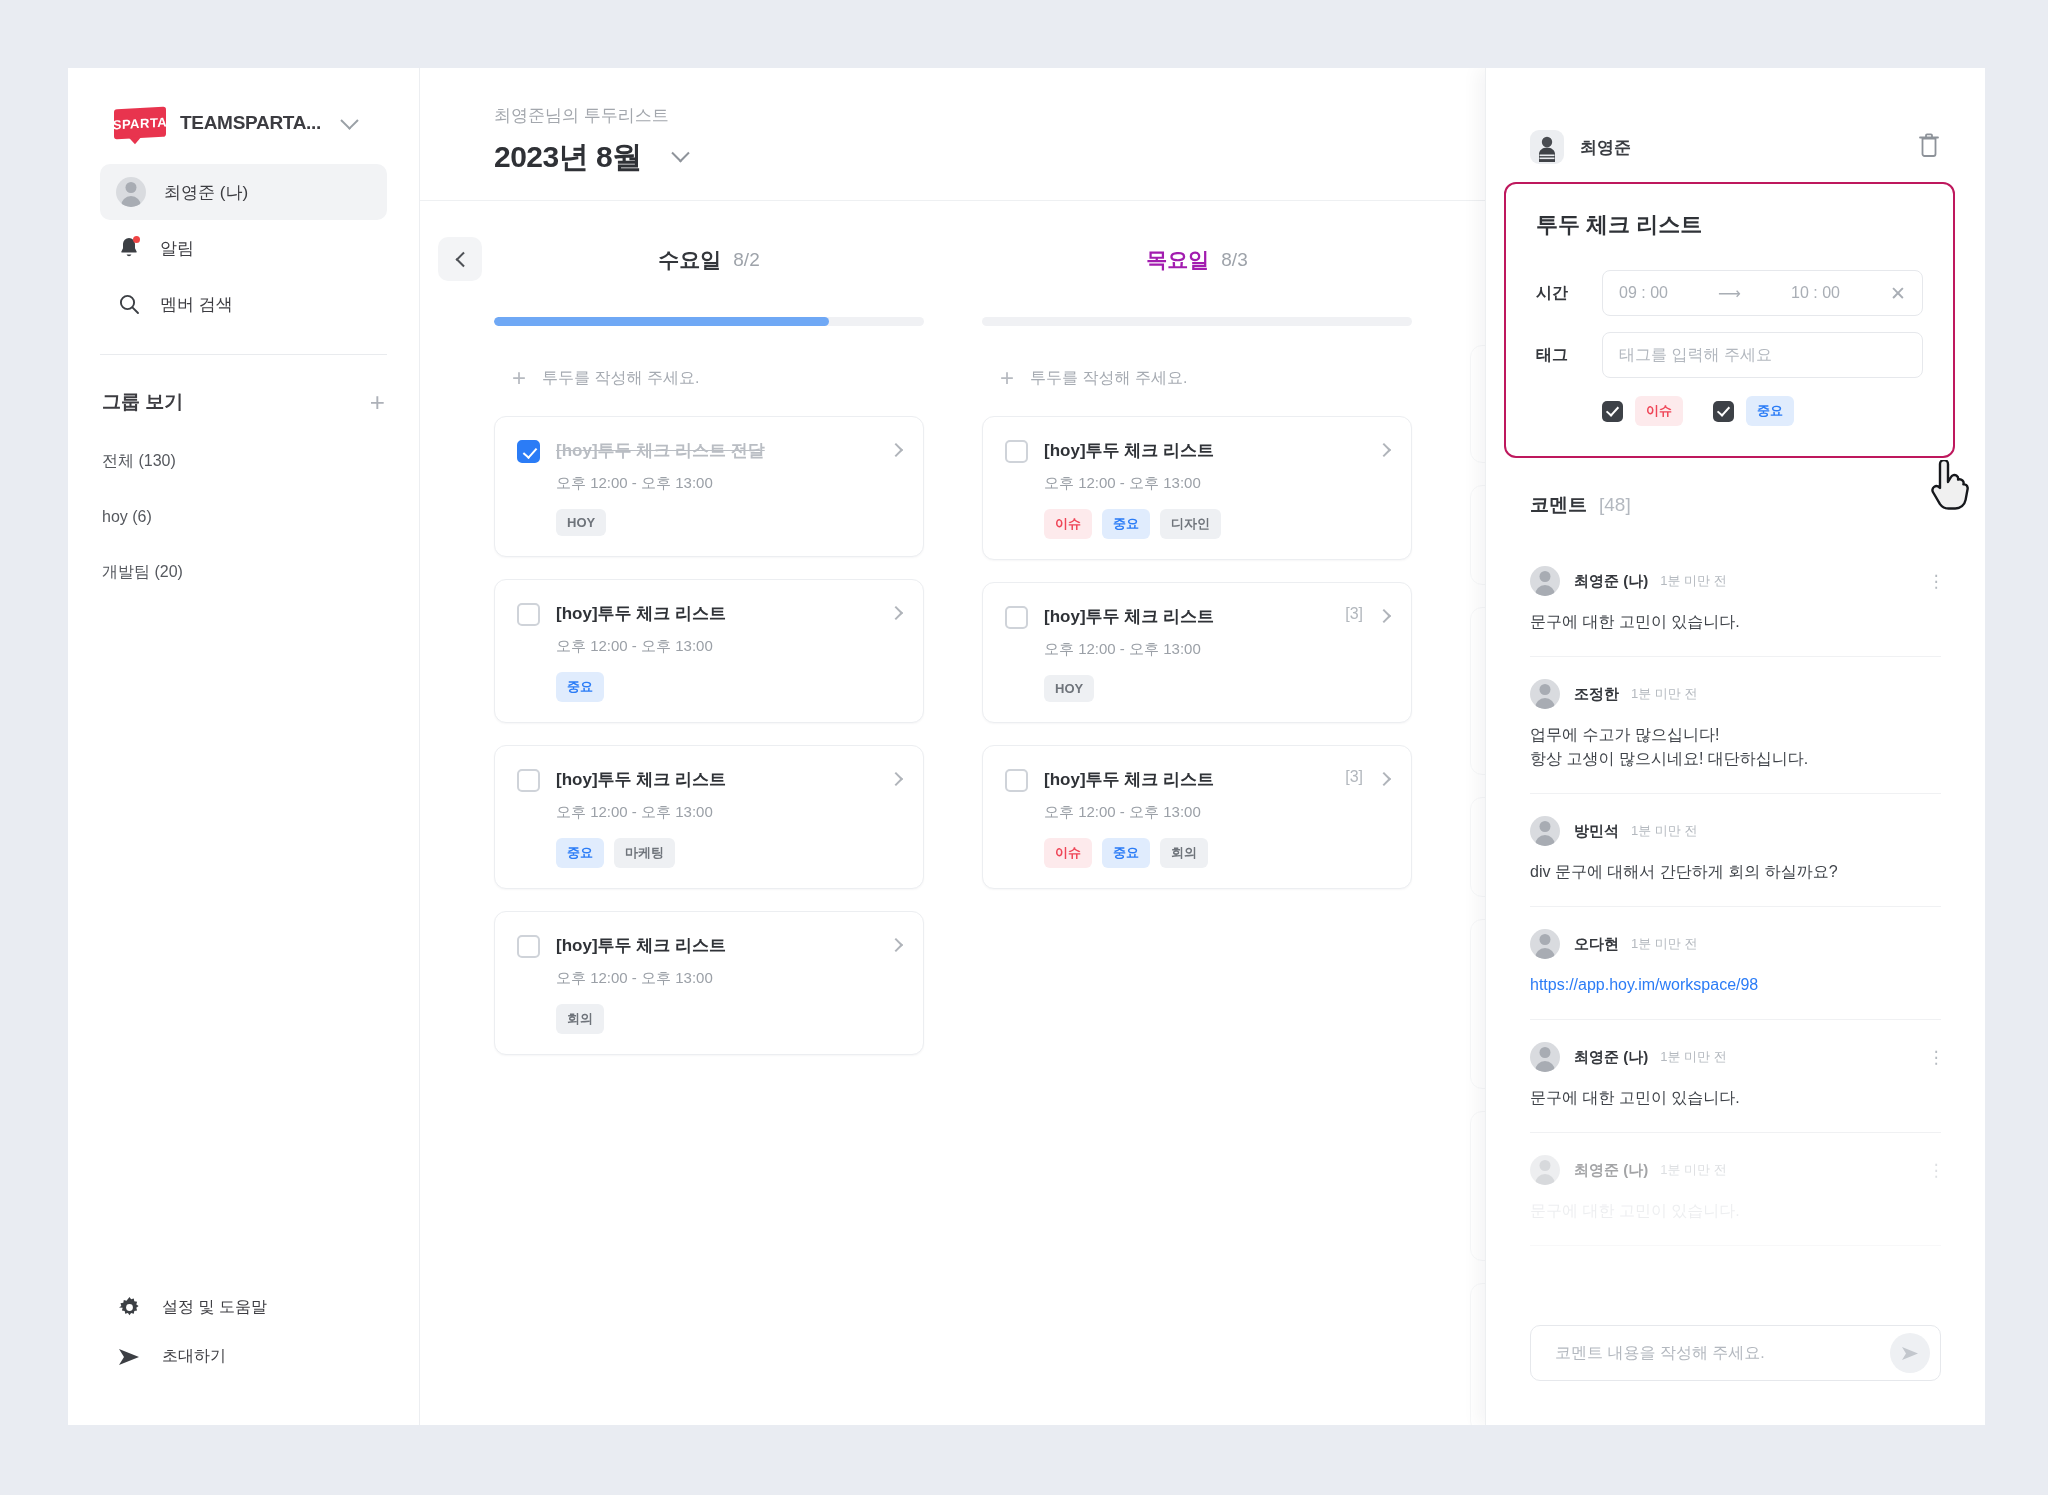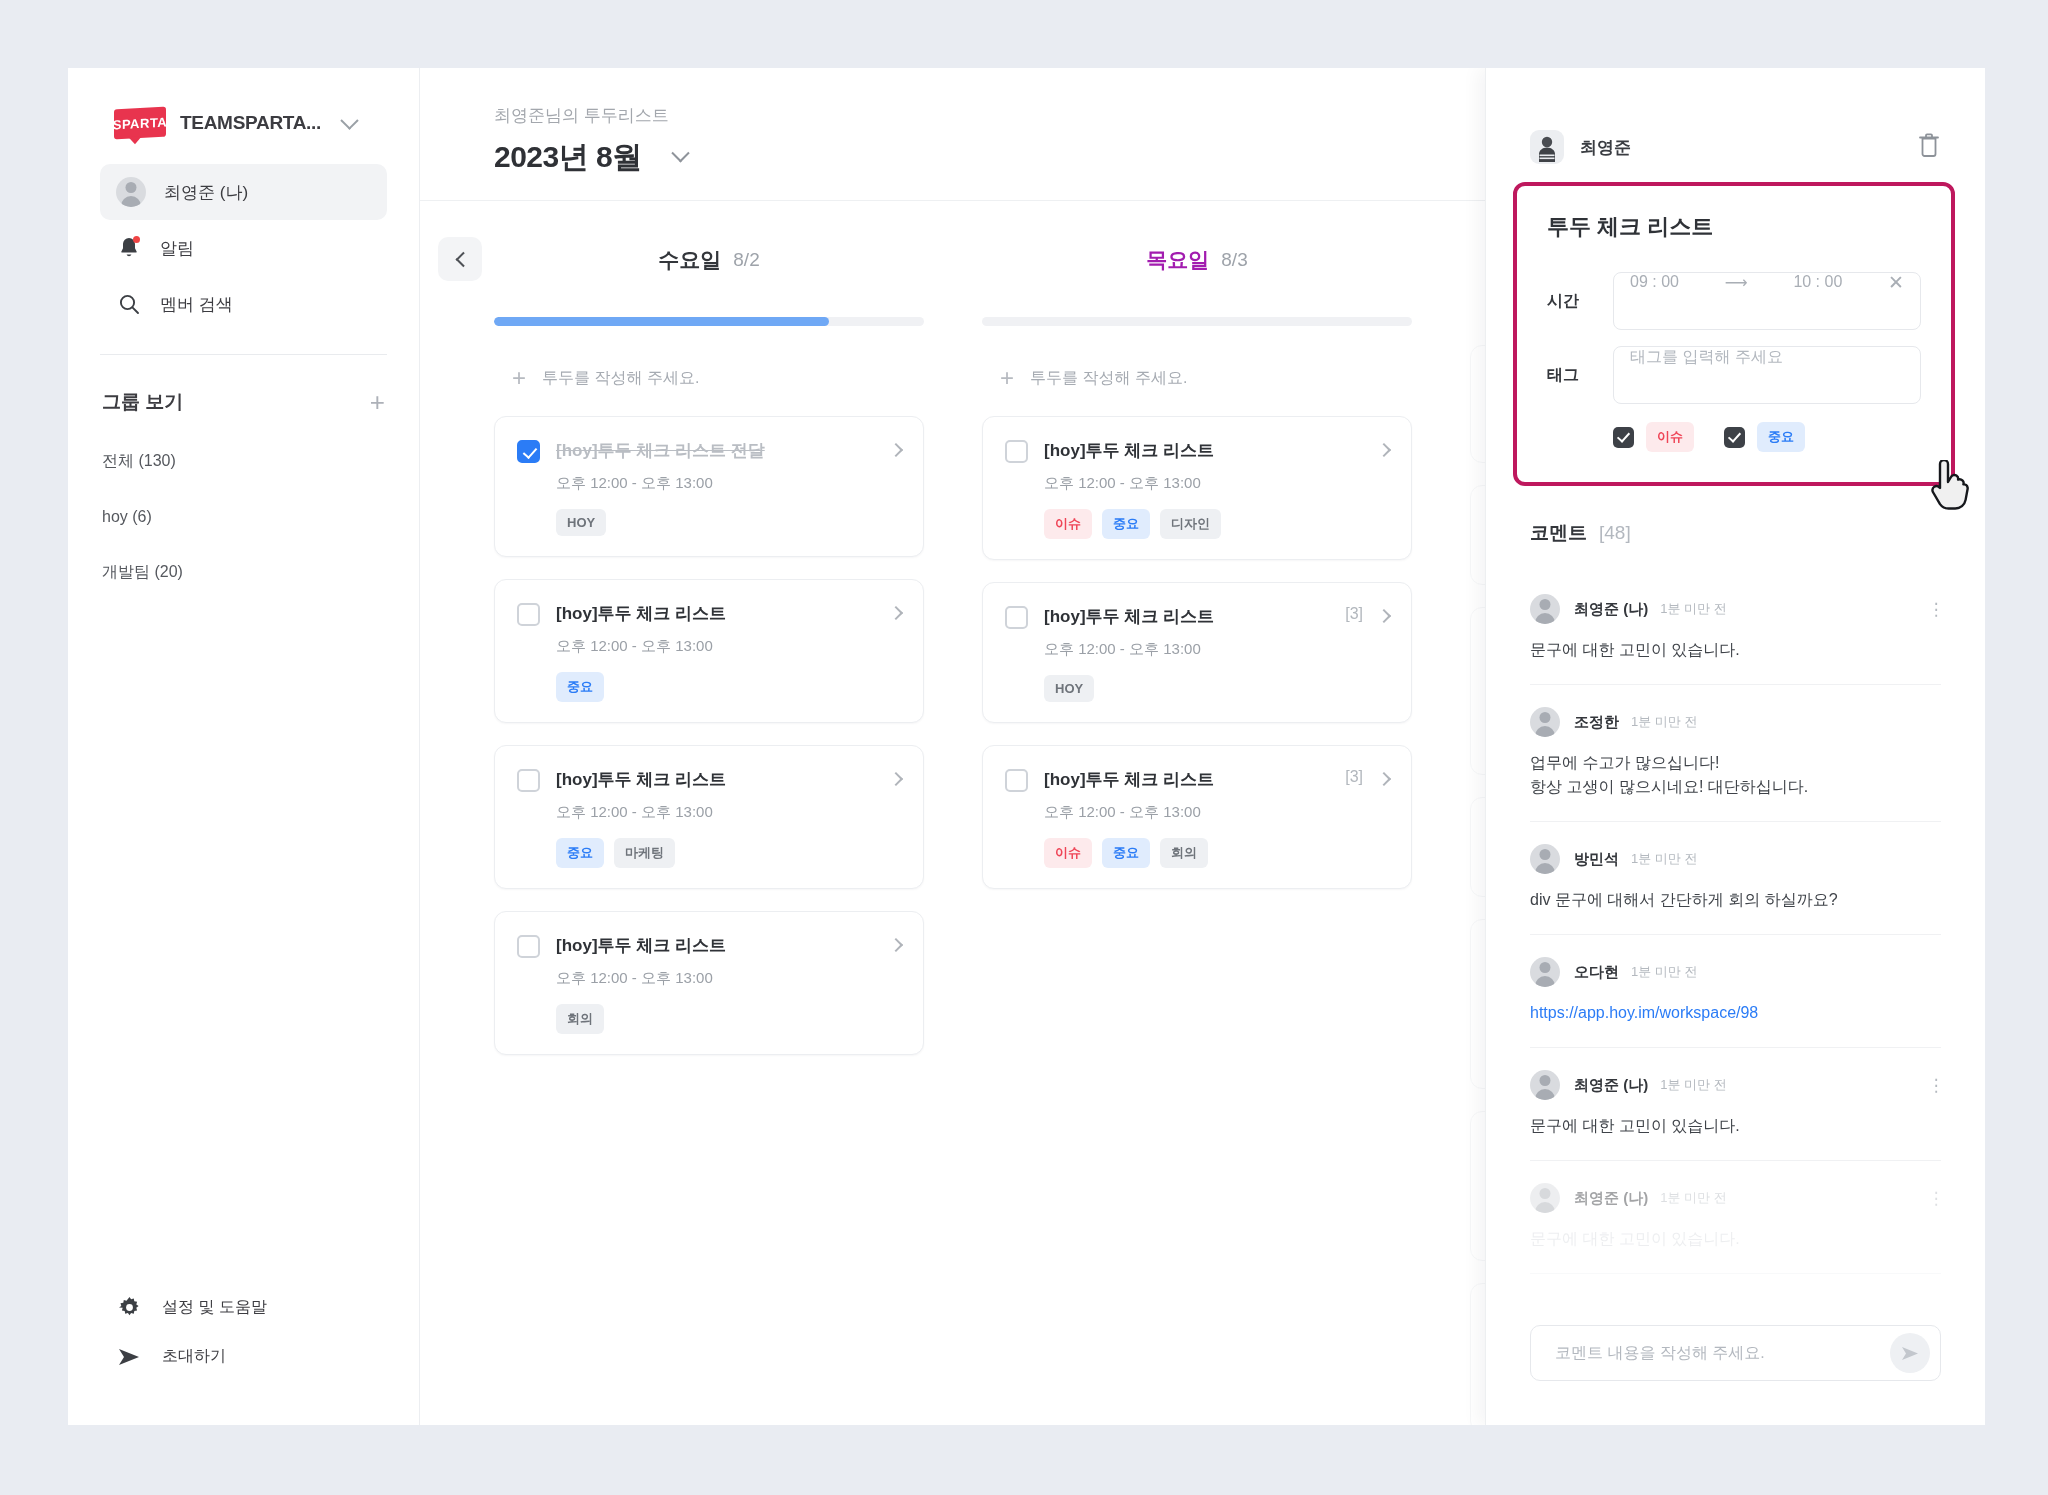--- a/index.html
+++ b/index.html
@@ -200,30 +200,30 @@
   .panel-head {
     display:flex; align-items:center; padding: 62px 44px 0 44px;
   }
   .avatar-person {
     width:34px;height:34px;border-radius:9px;background:#eceef1;
     display:flex;align-items:center;justify-content:center; overflow:hidden; flex-shrink:0;
   }
   .panel-user { font-size:17px; font-weight:600; color:#3a3d42; margin-left:16px; }
   .trash { margin-left:auto; cursor:pointer; }
   .edit-box {
-    margin: 18px 30px 0 27px;
-    border: 4px solid #be185d; border-radius: 12px;
+    margin: 18px 30px 0 18px;
+    border: 2px solid #be185d; border-radius: 12px;
     padding: 26px 30px 30px 30px;
   }
   .edit-title { font-size:22px; font-weight:700; color:#2f3237; margin-bottom:30px;}
   .field-row { display:flex; align-items:center; margin-bottom:16px; }
   .field-label { font-size:16px; font-weight:700; color:#34373c; width:66px; flex-shrink:0;}
   .field-ctrl {
-    flex:1; height:58px; border:1px solid #e6e8ec; border-radius:8px;
-    display:flex; padding: 0 16px;
+    flex:1; height:46px; border:1px solid #e6e8ec; border-radius:8px;
+    display:flex; align-items:center; padding: 0 16px;
   }
   .time-val { font-size:16px; color:#a9aeb5; }
   .time-arrow { margin: 0 auto; color:#a9aeb5; font-size:16px; }
   .time-x { color:#a9aeb5; font-size:19px; margin-left:auto; cursor:pointer; line-height:1;}
   .tag-placeholder { font-size:16px; color:#b3b8bf; }
   .tag-checks { display:flex; align-items:center; gap:12px; margin-top:18px; padding-left:66px;}
   .cb-dark {
     width:21px;height:21px;border-radius:5px;background:#3d4147;position:relative;cursor:pointer;
     flex-shrink:0;
   }

